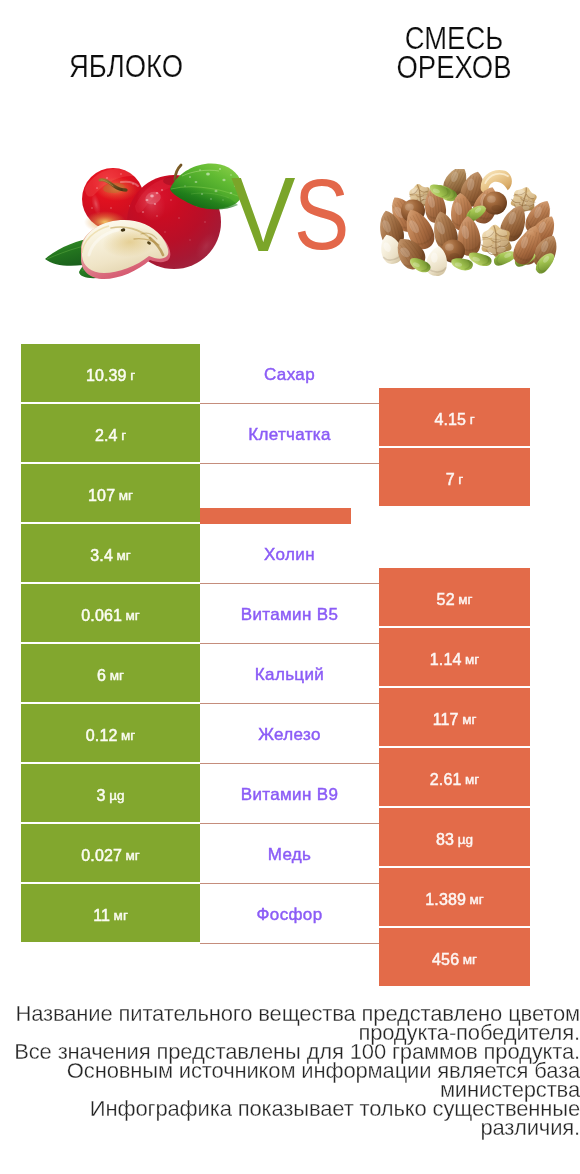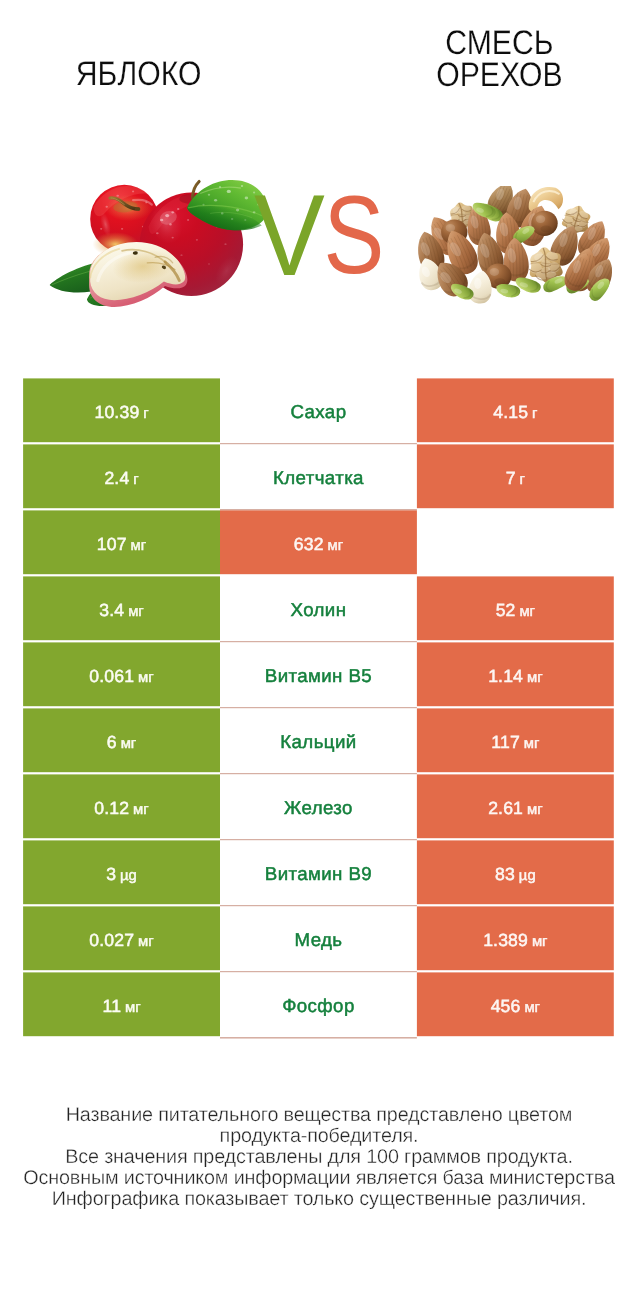--- a/index.html
+++ b/index.html
@@ -13,26 +13,26 @@
   .hero{position:absolute;}
   #hero-apple{left:45px;top:160px;}
   #hero-nuts{left:373px;top:169px;}
   .vs{position:absolute;font-weight:400;transform-origin:left top;}
   #vs-v{left:231px;top:162px;font-size:105px;line-height:105px;color:#7ba529;transform:scaleX(0.92);}
   #vs-s{left:294px;top:164px;font-size:101px;line-height:101px;color:#e3674a;transform:scaleX(0.82);}
   .table{position:absolute;left:21px;top:344px;width:537px;}
   .row{display:flex;height:60px;position:relative;}
   .cell{display:flex;align-items:flex-end;justify-content:center;box-sizing:border-box;height:60px;}
   .c-left{width:179px;color:#fbfcf2;background:linear-gradient(#82a72e,#82a72e) no-repeat;background-size:100% 58px;}
-  .c-mid{width:179px;background:#fff;color:#15803d;border-bottom:1px solid #c58d7c;}
-  .c-right{width:179px;color:#fdf6f3;background:linear-gradient(#e36b49,#e36b49) no-repeat;background-size:100% 58px;}
+  .c-mid{width:179px;background:#fff;color:#8b5cf6;border-bottom:1px solid #c58d7c;}
+  .c-right{width:151px;color:#fdf6f3;background:linear-gradient(#e36b49,#e36b49) no-repeat;background-size:100% 58px;margin-top:44px;}
   .val{font-size:16px;font-weight:400;line-height:56px;letter-spacing:0.15px;-webkit-text-stroke:0.5px currentColor;}
   .unit{font-size:13.5px;font-weight:400;line-height:56px;margin-left:3.5px;letter-spacing:0px;-webkit-text-stroke:0.45px currentColor;}
   .lbl{font-size:17px;font-weight:400;line-height:56px;letter-spacing:0.35px;-webkit-text-stroke:0.45px currentColor;}
-  .foot{position:absolute;left:0;top:1004px;width:580px;text-align:center;color:#242424;font-size:18px;font-weight:400;line-height:19px;letter-spacing:-0.15px;-webkit-text-stroke:0.32px #ffffff;}
+  .foot{position:absolute;left:0;top:1004px;width:580px;text-align:right;color:#242424;font-size:22px;font-weight:400;line-height:19px;letter-spacing:-0.15px;-webkit-text-stroke:0.32px #ffffff;}
 </style>
 </head>
 <body>
 
 <div class="page">
 
   <div class="title" id="t-left">ЯБЛОКО</div>
   <div class="title" id="t-right">
       <div class="tline">СМЕСЬ</div>
       <div class="tline">ОРЕХОВ</div>

